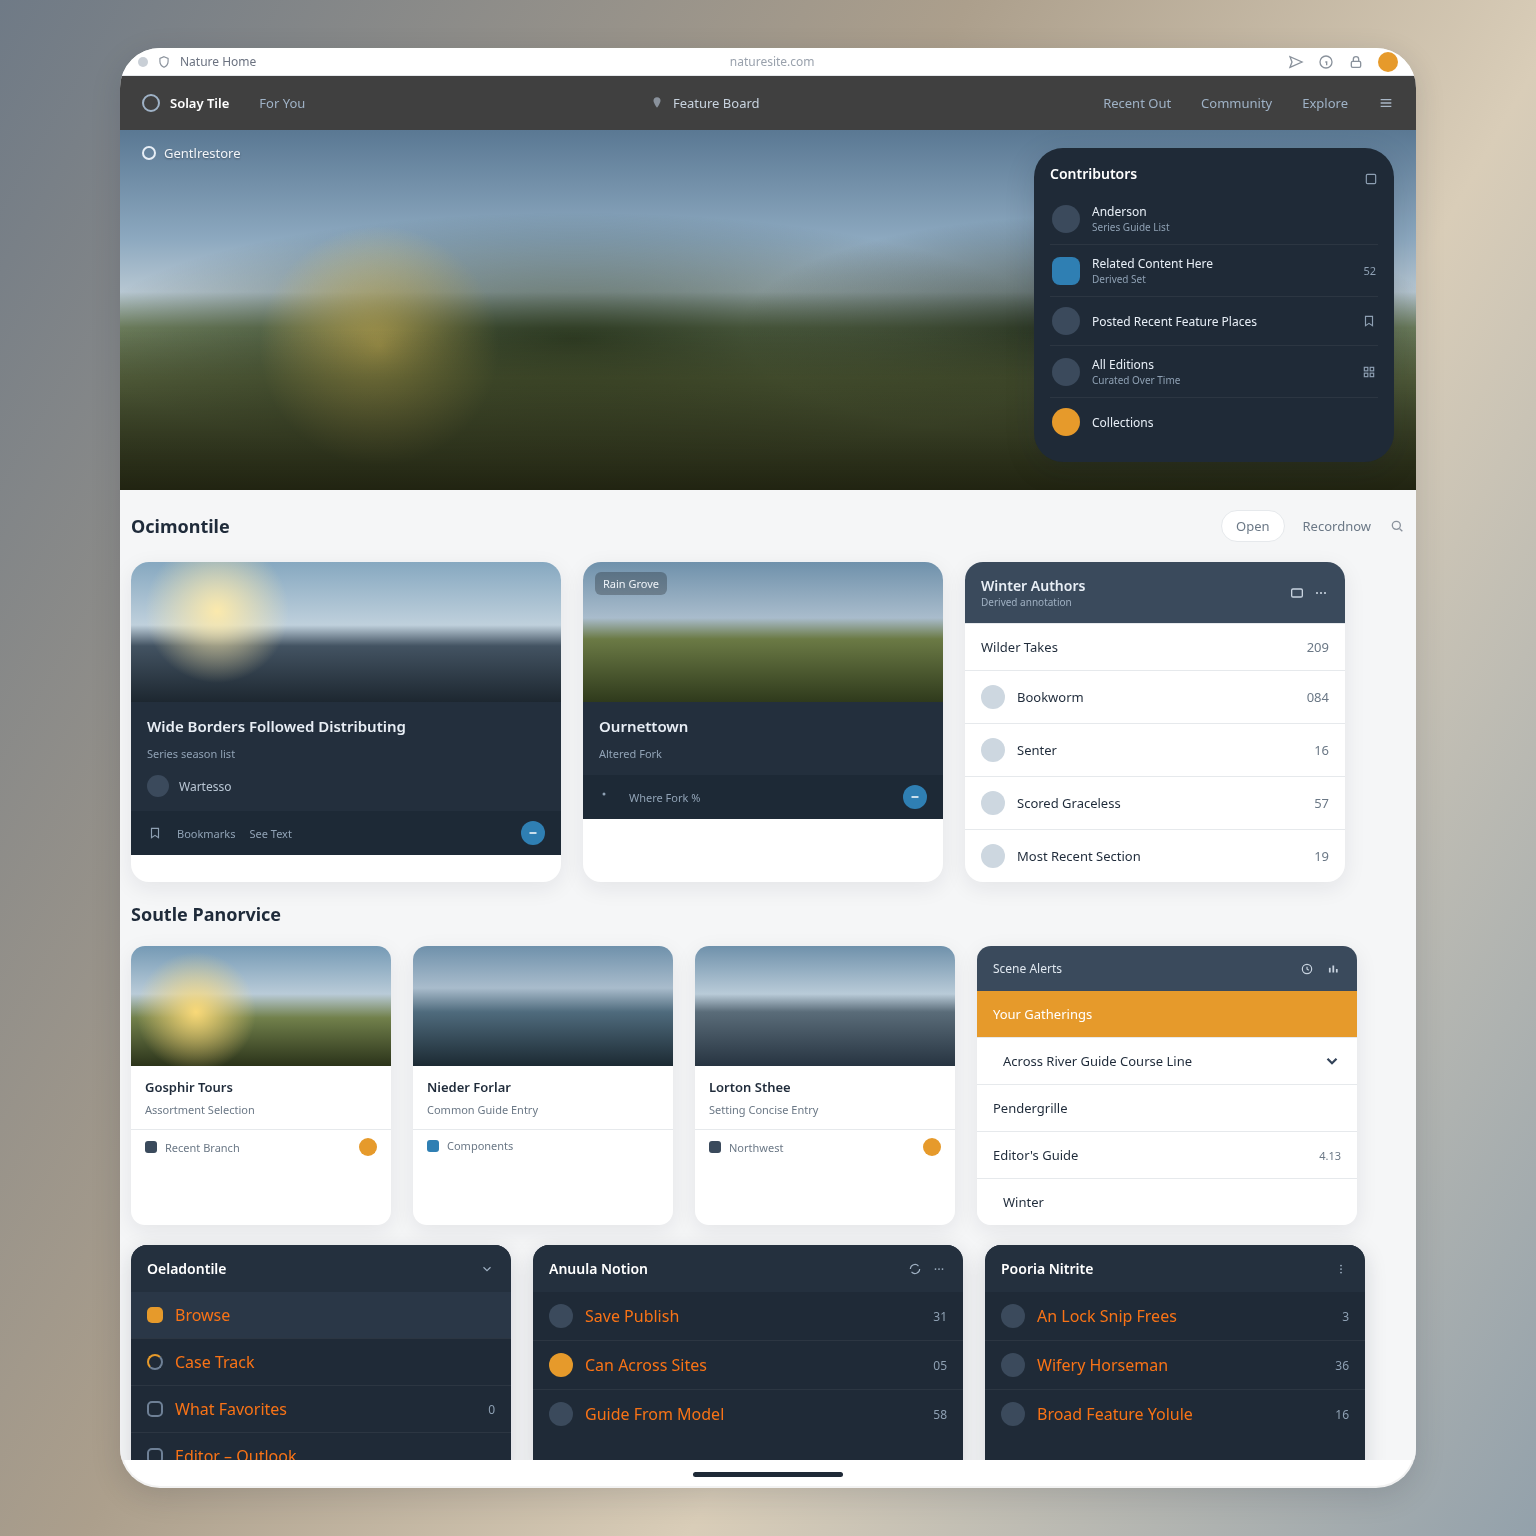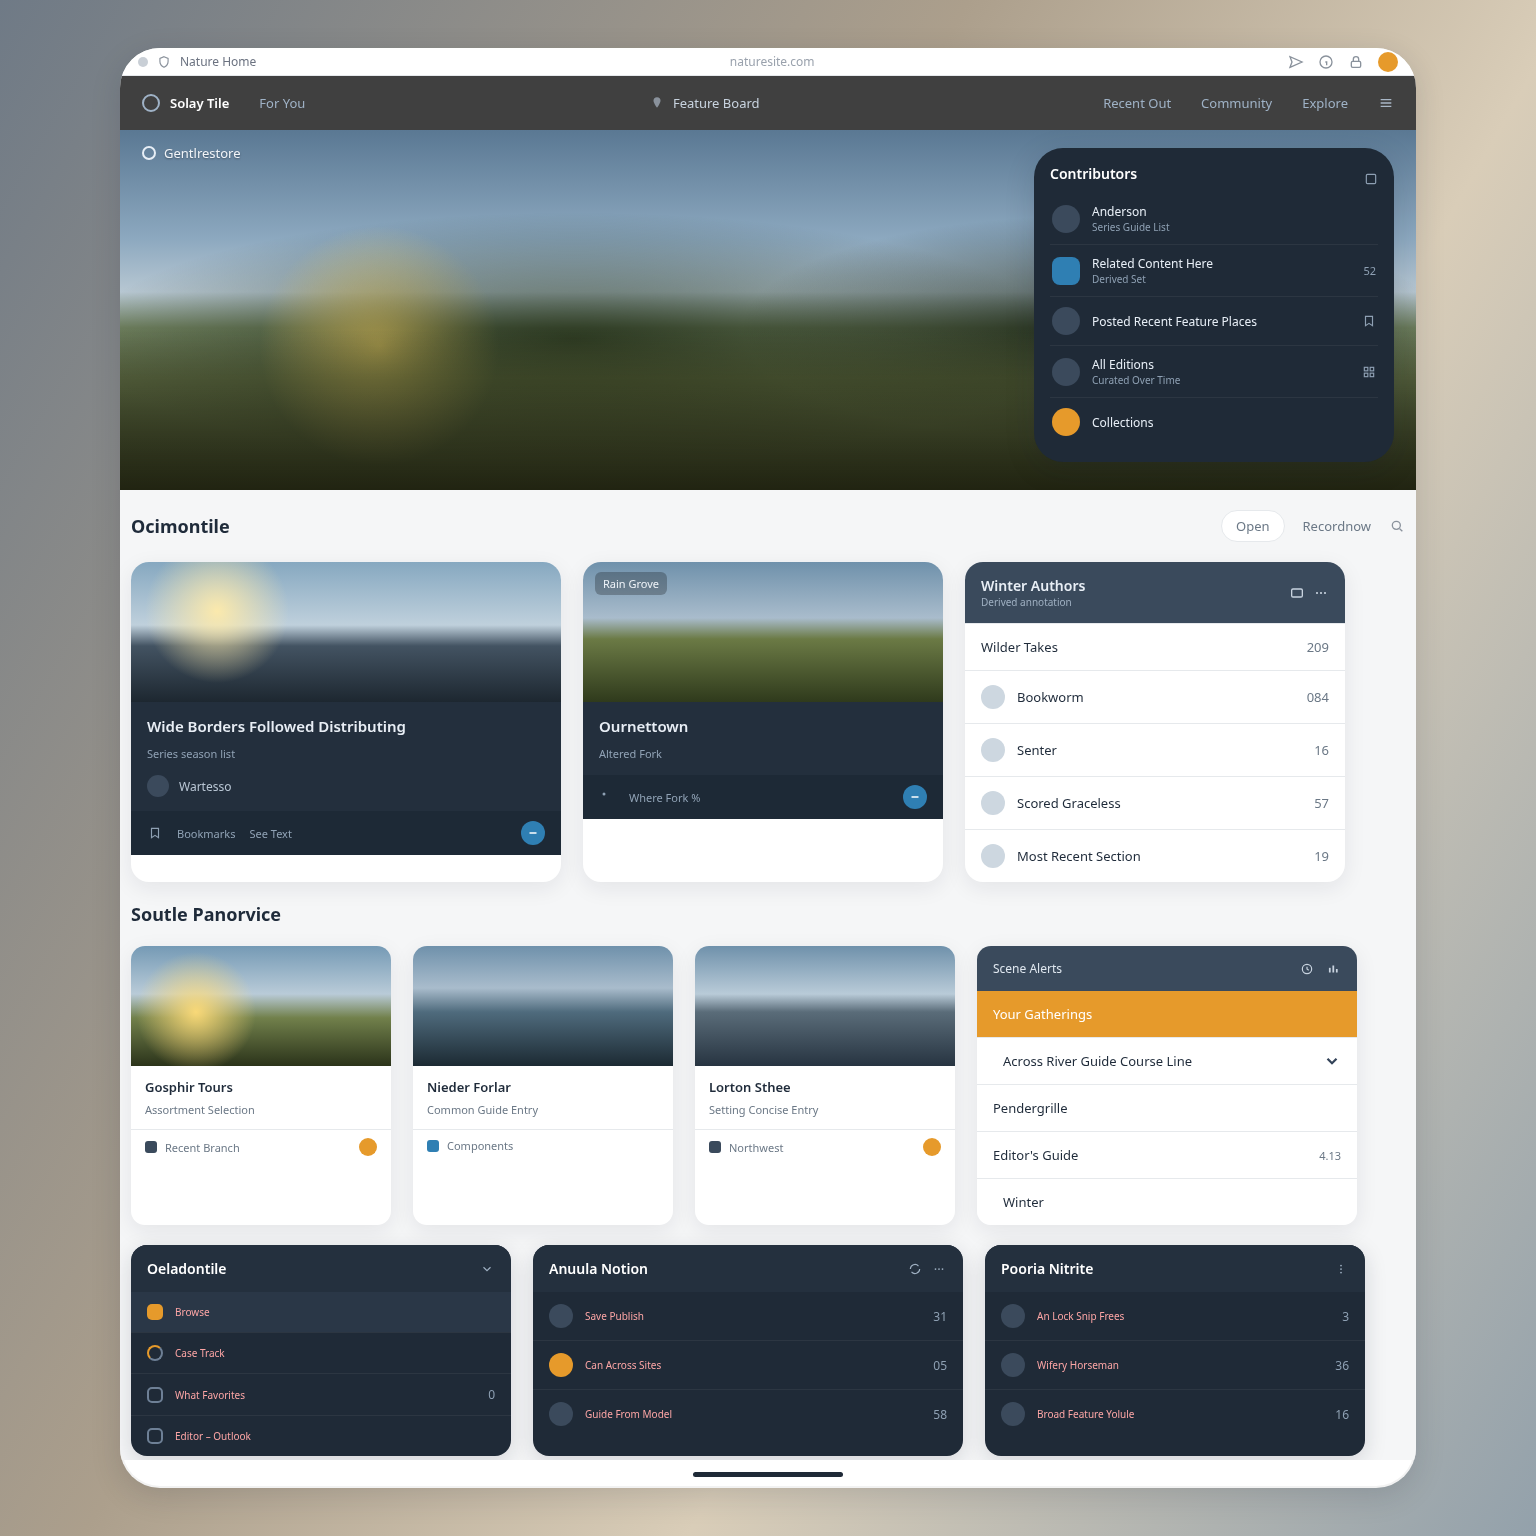--- a/index.html
+++ b/index.html
@@ -168,21 +168,21 @@
   .chev{width:18px;height:18px;color:#fff}
 
   
   .row3{display:grid;grid-template-columns:380px 430px 380px;gap:22px}
   .dpanel{background:#1f2a37;border-radius:16px;overflow:hidden;color:#dbe4ee;box-shadow:0 6px 22px rgba(20,30,45,.15)}
   .dp-head{padding:14px 16px;display:flex;align-items:center;gap:8px;background:#24303e}
   .dp-head h4{margin:0;font-size:14px;color:#fff;font-weight:600}
   .dp-body .drow{display:flex;align-items:center;gap:12px;padding:12px 16px}
   .dp-body .drow+.drow{border-top:1px solid rgba(255,255,255,.06)}
   .dp-body .active{background:#2a3747}
-  .drow .lab{font-size:10px;color:#fca5a5}
+  .drow .lab{font-size:16px;color:#f97316}
   .drow .v{margin-left:auto;font-size:12px;color:#8ea0b3}
   .sq-gold{width:16px;height:16px;border-radius:5px;background:var(--accent)}
   .sq-line{width:16px;height:16px;border-radius:5px;border:2px solid #6e8096}
   .sq-half{width:16px;height:16px;border-radius:50%;border:2px solid #6e8096;border-left-color:var(--accent);border-top-color:var(--accent)}
   .av3{width:24px;height:24px;border-radius:50%;background:#3b4a5c}
   .av3.gold{background:var(--accent)}
 
   
   .home{height:28px;display:flex;align-items:center;justify-content:center}
   .home .bar{width:150px;height:5px;border-radius:4px;background:#1f2a37}

